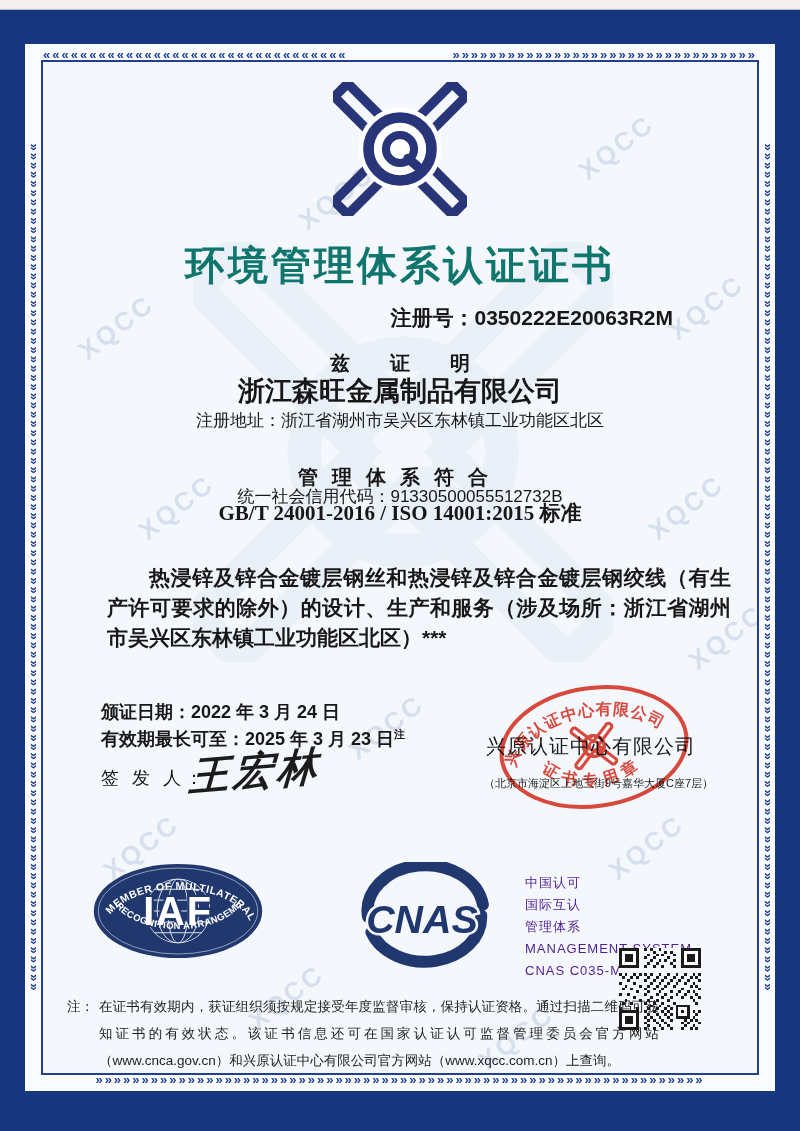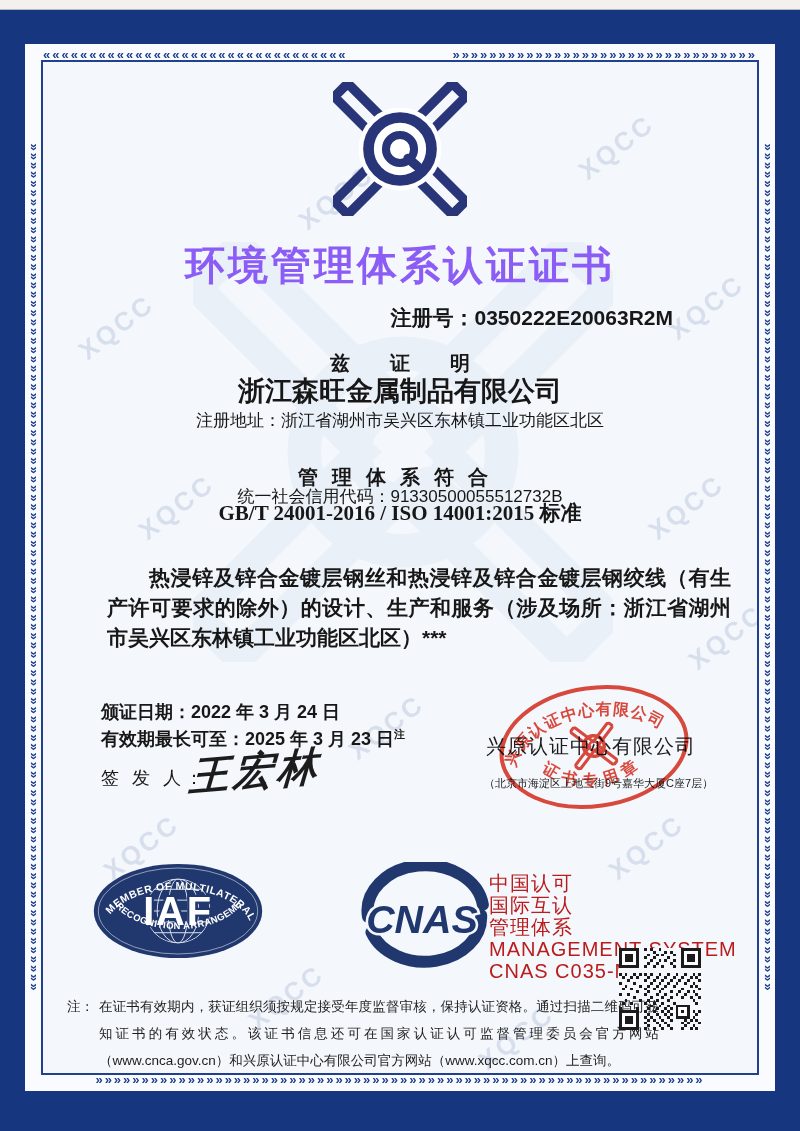--- a/index.html
+++ b/index.html
@@ -31,21 +31,21 @@
   
   .content{position:absolute;left:0;top:0;width:714px;height:1011px;color:#171717;}
   .wm{position:absolute;color:rgba(148,170,206,0.30);font-weight:bold;font-size:26px;
       letter-spacing:3px;transform:rotate(-38deg);pointer-events:none;}
   .wm-border{position:absolute;color:rgba(255,255,255,0.10);font-weight:bold;font-size:24px;
       letter-spacing:3px;transform:rotate(-38deg);}
   .big-wm{position:absolute;left:150px;top:180px;opacity:.55;pointer-events:none;}
   .abs{position:absolute;}
   .ctr{left:0;width:714px;text-align:center;}
   .logo-top{left:274px;top:20px;}
-  .title{top:176px;font-size:40px;font-weight:bold;letter-spacing:3px;color:#8b5cf6;}
+  .title{top:176px;font-size:40px;font-weight:bold;letter-spacing:3px;color:#0f766e;}
   .regline{top:242px;right:84px;font-size:21px;font-weight:bold;}
   .certify{top:288px;font-size:20px;font-weight:bold;}
   .company{top:311px;font-size:27px;font-weight:bold;}
   .addr{top:347px;font-size:17px;}
   .credit{top:375px;font-size:17px;margin-top:48px;}
   .conform{top:402px;font-size:20px;font-weight:bold;letter-spacing:14px;}
   .standard{top:437px;font-size:21px;font-weight:bold;font-family:Liberation Serif, serif;}
   .scopehead{top:475px;font-size:20px;letter-spacing:5px;}
   .scope{top:501px;left:64px;width:624px;font-size:21px;font-weight:bold;line-height:30px;
          text-align:justify;text-indent:2em;}
@@ -53,21 +53,21 @@
   .issue2{top:665px;left:58px;font-size:18px;font-weight:bold;}
   .issue2 sup{font-size:11px;}
   .signer{top:704px;left:58px;font-size:18px;letter-spacing:4px;}
   .signature{top:682px;left:146px;font-size:40px;font-style:italic;font-weight:bold;
              transform:rotate(-5deg) skewX(-8deg);color:#1c1c1c;letter-spacing:4px;}
   .issuer{top:671px;left:443px;font-size:20px;letter-spacing:1px;color:#1b1b1b;}
   .issuer-addr{top:714px;left:441px;font-size:11px;color:#222;}
   .stamp{left:452px;top:620px;transform:rotate(-8deg);mix-blend-mode:multiply;opacity:.92;}
   .iaf{left:49px;top:801px;}
   .cnas{left:306px;top:800px;}
-  .cnas-text{left:446px;top:810px;font-size:20px;line-height:22px;color:#b91c1c;letter-spacing:1px;}
+  .cnas-text{left:482px;top:810px;font-size:13px;line-height:22px;color:#4c1d95;letter-spacing:1px;}
   .qr{left:576px;top:886px;}
   .note{top:931px;left:24px;width:560px;font-size:13.5px;line-height:27px;color:#1d1d1d;
         position:absolute;padding-left:32px;text-align:justify;}
   .note-label{position:absolute;left:0;top:0;}
 </style>
 </head>
 <body>
 
 <svg width="0" height="0" style="position:absolute" aria-hidden="true">
   <defs>

